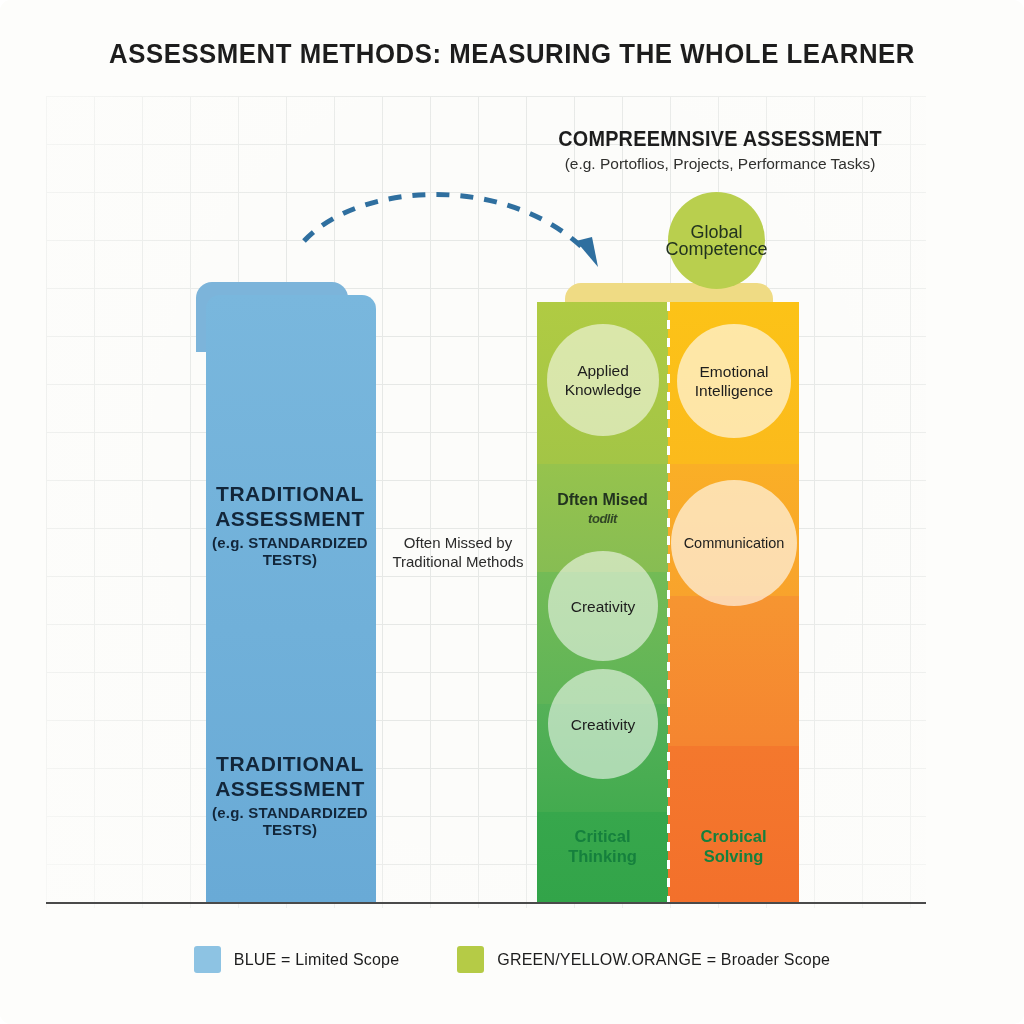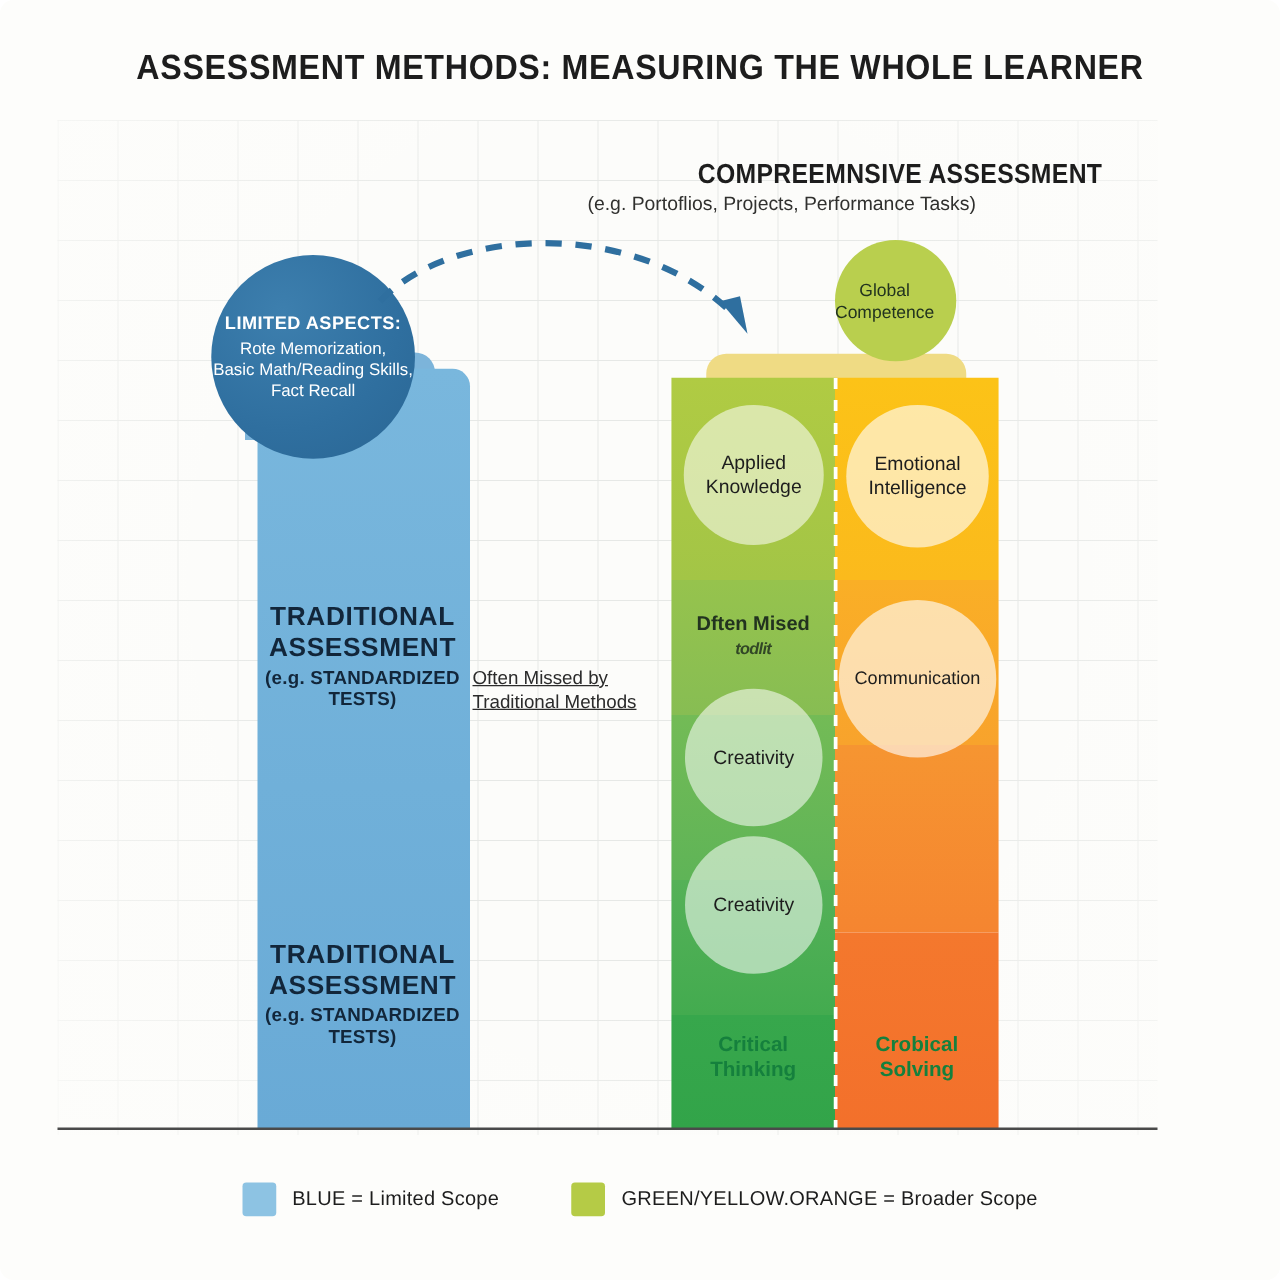--- a/index.html
+++ b/index.html
@@ -34,21 +34,21 @@
     transform:scaleX(.92);
   }
 
   
   .comp-head{
     position:absolute;left:470px;top:126px;width:500px;text-align:center;
     font-size:22px;font-weight:bold;color:#1d1d1d;letter-spacing:.3px;
     transform:scaleX(.9);
   }
   .comp-sub{
-    position:absolute;left:470px;top:155px;width:500px;text-align:left;
+    position:absolute;left:470px;top:155px;width:500px;text-align:center;
     font-size:15.5px;color:#30302e;
   }
 
   
   .baseline{position:absolute;left:46px;top:902px;width:880px;height:2px;background:#4a4a4a;}
 
   
   .blue-cap-back{
     position:absolute;left:196px;top:282px;width:152px;height:70px;
     background:#7cb4da;border-radius:16px 16px 0 0;
@@ -111,28 +111,28 @@
   }
   .glitch{
     position:absolute;width:131px;text-align:center;color:#22331f;
     font-size:16px;line-height:19px;font-weight:bold;
   }
   .glitch .sm{display:block;font-size:13px;font-style:italic;opacity:.85;letter-spacing:-.5px;}
 
   
   .global-circle{
     position:absolute;left:668px;top:192px;width:97px;height:97px;border-radius:50%;
-    background:#b9cf4e;display:flex;align-items:center;
-    text-align:center;font-size:14px;line-height:17px;color:#22331f;
+    background:#b9cf4e;display:flex;align-items:center;justify-content:center;
+    text-align:center;font-size:18px;line-height:17px;color:#22331f;
   }
 
   
   .note{
-    position:absolute;left:378px;top:533px;width:160px;text-align:left;
-    font-size:15px;line-height:19px;color:#2b2b2b;text-decoration:underline;
+    position:absolute;left:378px;top:533px;width:160px;text-align:center;
+    font-size:15px;line-height:19px;color:#2b2b2b;
   }
 
   
   .legend{position:absolute;left:0;top:946px;width:1024px;display:flex;justify-content:center;gap:58px;align-items:center;}
   .legend-item{display:flex;align-items:center;gap:13px;}
   .swatch{width:27px;height:27px;border-radius:3px;}
   .legend-text{font-size:16px;color:#1d1d1d;letter-spacing:.2px;
     font-family:"Liberation Sans Narrow","Liberation Sans",sans-serif;}
 </style>
 </head>
@@ -156,26 +156,20 @@
     <div class="l2">ASSESSMENT</div>
     <div class="l3">(e.g. STANDARDIZED TESTS)</div>
   </div>
 
   <div class="blue-label" id="blue-label-bottom">
     <div class="l1">TRADITIONAL</div>
     <div class="l2">ASSESSMENT</div>
     <div class="l3">(e.g. STANDARDIZED TESTS)</div>
   </div>
 
-  <div class="blue-circle">
-    <div class="ttl">LIMITED ASPECTS:</div>
-    <div class="ln">Rote Memorization,</div>
-    <div class="ln">Basic Math/Reading Skills,</div>
-    <div class="ln">Fact Recall</div>
-  </div>
 
   <svg class="arrow" viewBox="0 0 330 120">
     <path d="M4 66 C 60 6, 210 -2, 288 78" fill="none" stroke="#2f6f9f" stroke-width="5" stroke-dasharray="13 11" stroke-linecap="butt"></path>
     <path d="M276 66 L298 92 L292 62 Z" fill="#2f6f9f"></path>
   </svg>
 
   <div class="cap-yellow"></div>
 
   <div class="stack">
 

